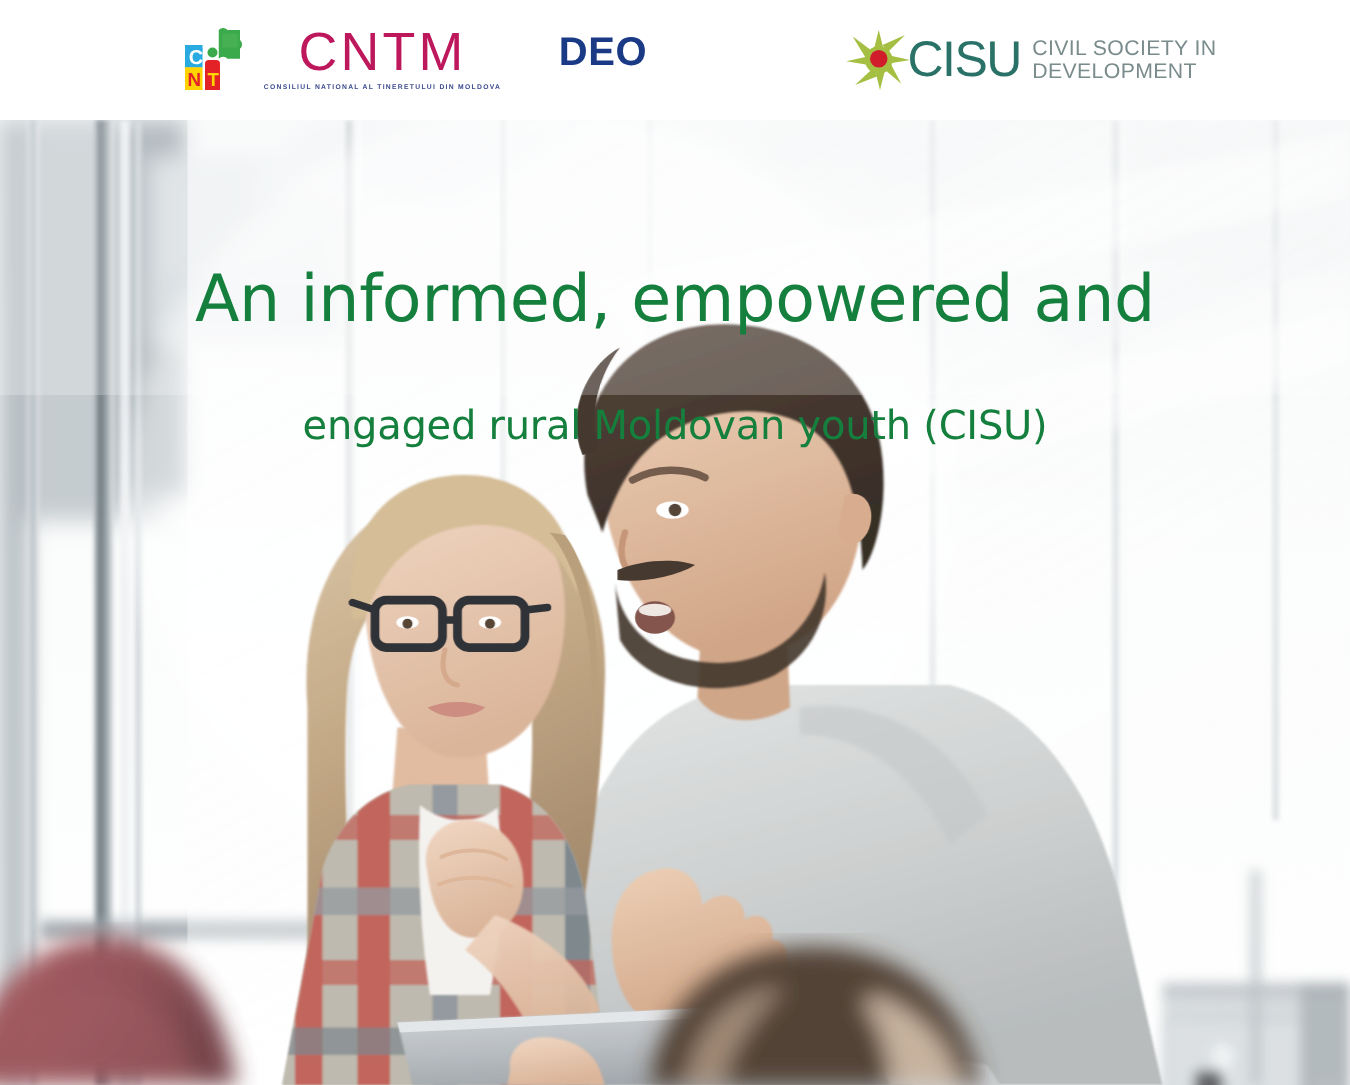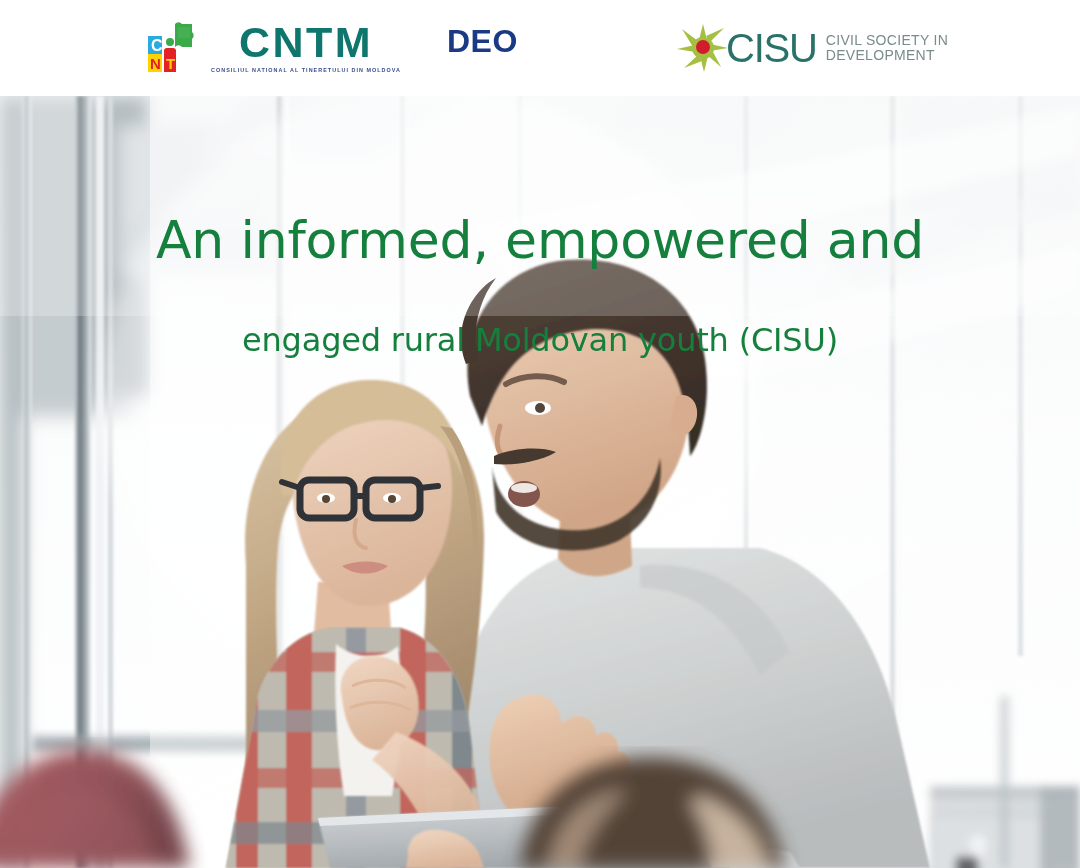--- a/index.html
+++ b/index.html
@@ -37,23 +37,23 @@
     position:relative; flex:none;
   }
   .cntm-text-wrap {
     margin-left:7px;
     display:flex; flex-direction:column;
     align-items:center;
   }
   .cntm-word {
     font-family:"Liberation Sans", sans-serif;
     font-size:43px;
-    font-weight:bold;
+    font-weight:normal;
     letter-spacing:2.5px;
-    color:#0f766e;
+    color:#be185d;
     line-height:1;
   }
   .cntm-sub {
     font-family:"Liberation Sans", sans-serif;
     font-size:5.4px;
     font-weight:bold;
     letter-spacing:1.05px;
     color:#3c4a8e;
     white-space:nowrap;
     margin-top:3px;
@@ -88,21 +88,21 @@
     margin-left:-4px;
   }
   .cisu-tag {
     margin-left:9px;
     display:flex; flex-direction:column;
     justify-content:center;
     line-height:1.05;
   }
   .cisu-tag span {
     font-family:"Liberation Sans", sans-serif;
-    font-size:14px;
+    font-size:17px;
     letter-spacing:0.3px;
     color:#7a8b8c;
     white-space:nowrap;
   }
 
   
   .photo {
     position:absolute;
     top:96px; left:0;
     width:1080px; height:772px;

